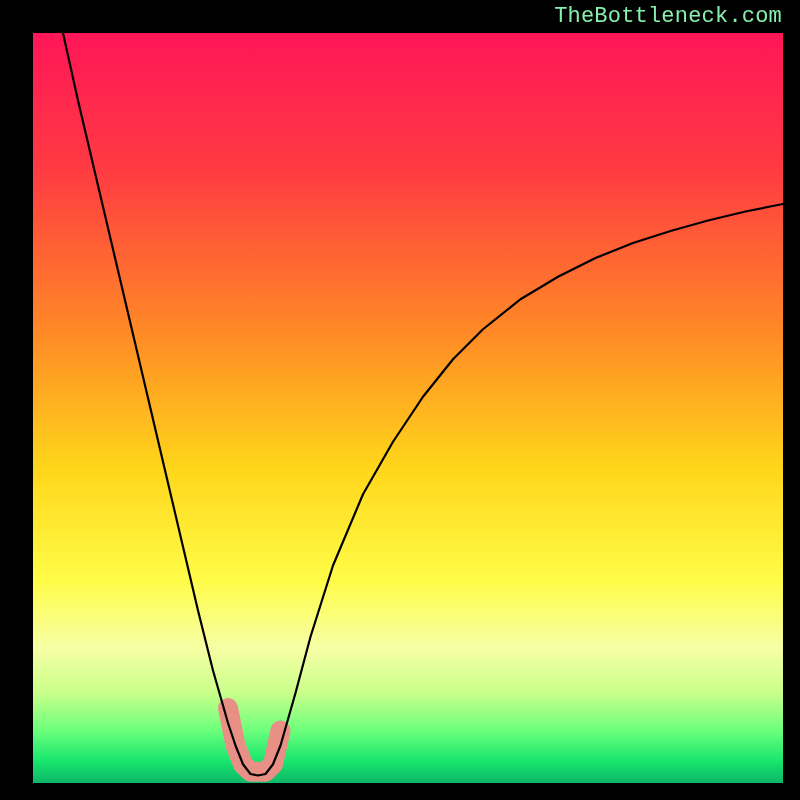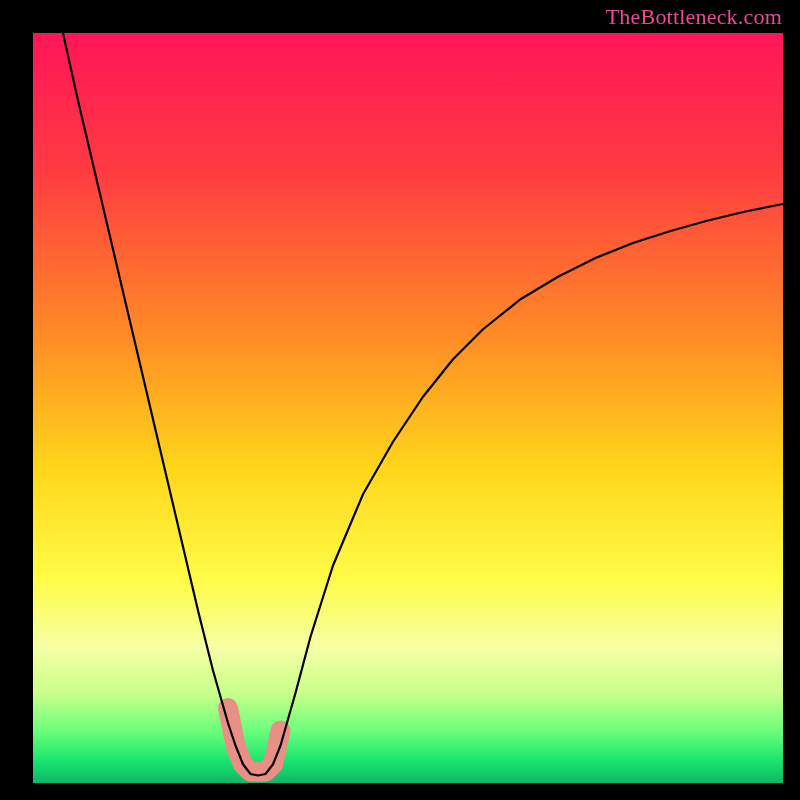--- a/index.html
+++ b/index.html
@@ -23,23 +23,23 @@
     left: 33px;
     top: 33px;
     width: 750px;
     height: 750px;
     overflow: hidden;
   }
   .watermark {
     position: absolute;
     top: 4px;
     right: 18px;
-    font-family: Liberation Serif, serif;
+    font-family: Liberation Mono, monospace;
     font-size: 22px;
-    color: #ec4899;
+    color: #86efac;
     letter-spacing: 0.2px;
   }
 </style>
 </head>
 <body>
 
 <div class="frame">
 
   <div class="watermark">TheBottleneck.com</div>
 

